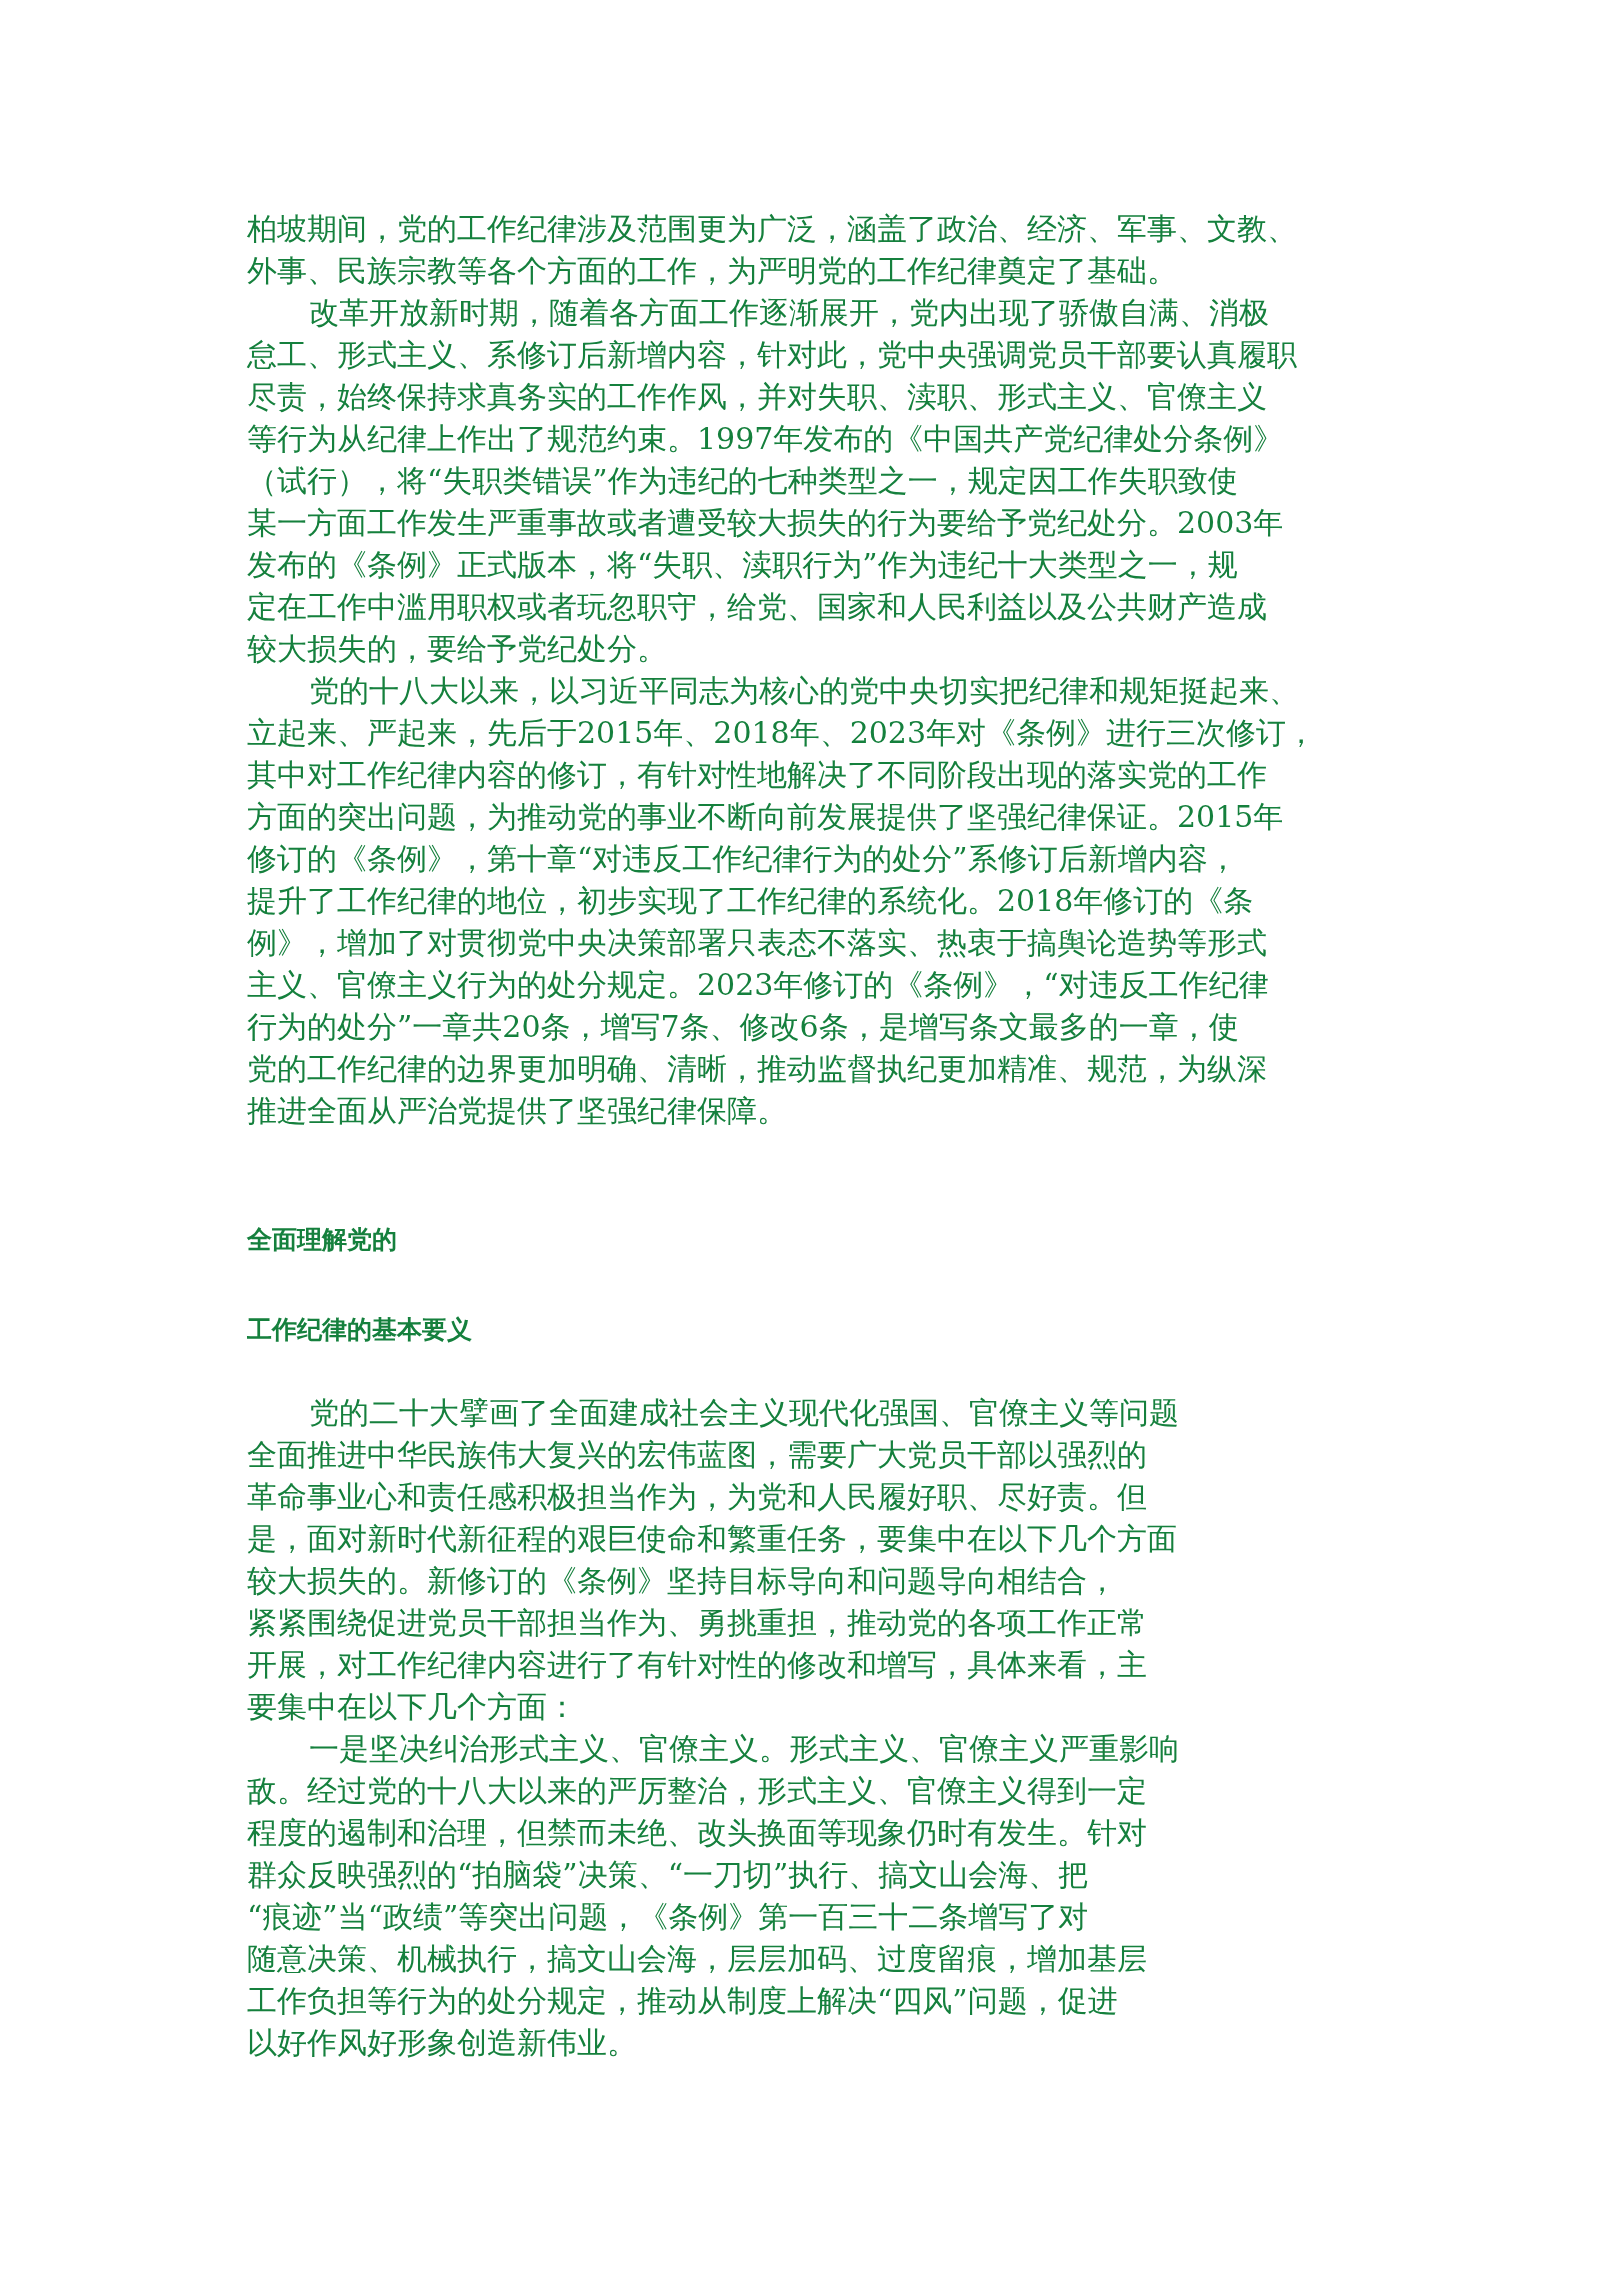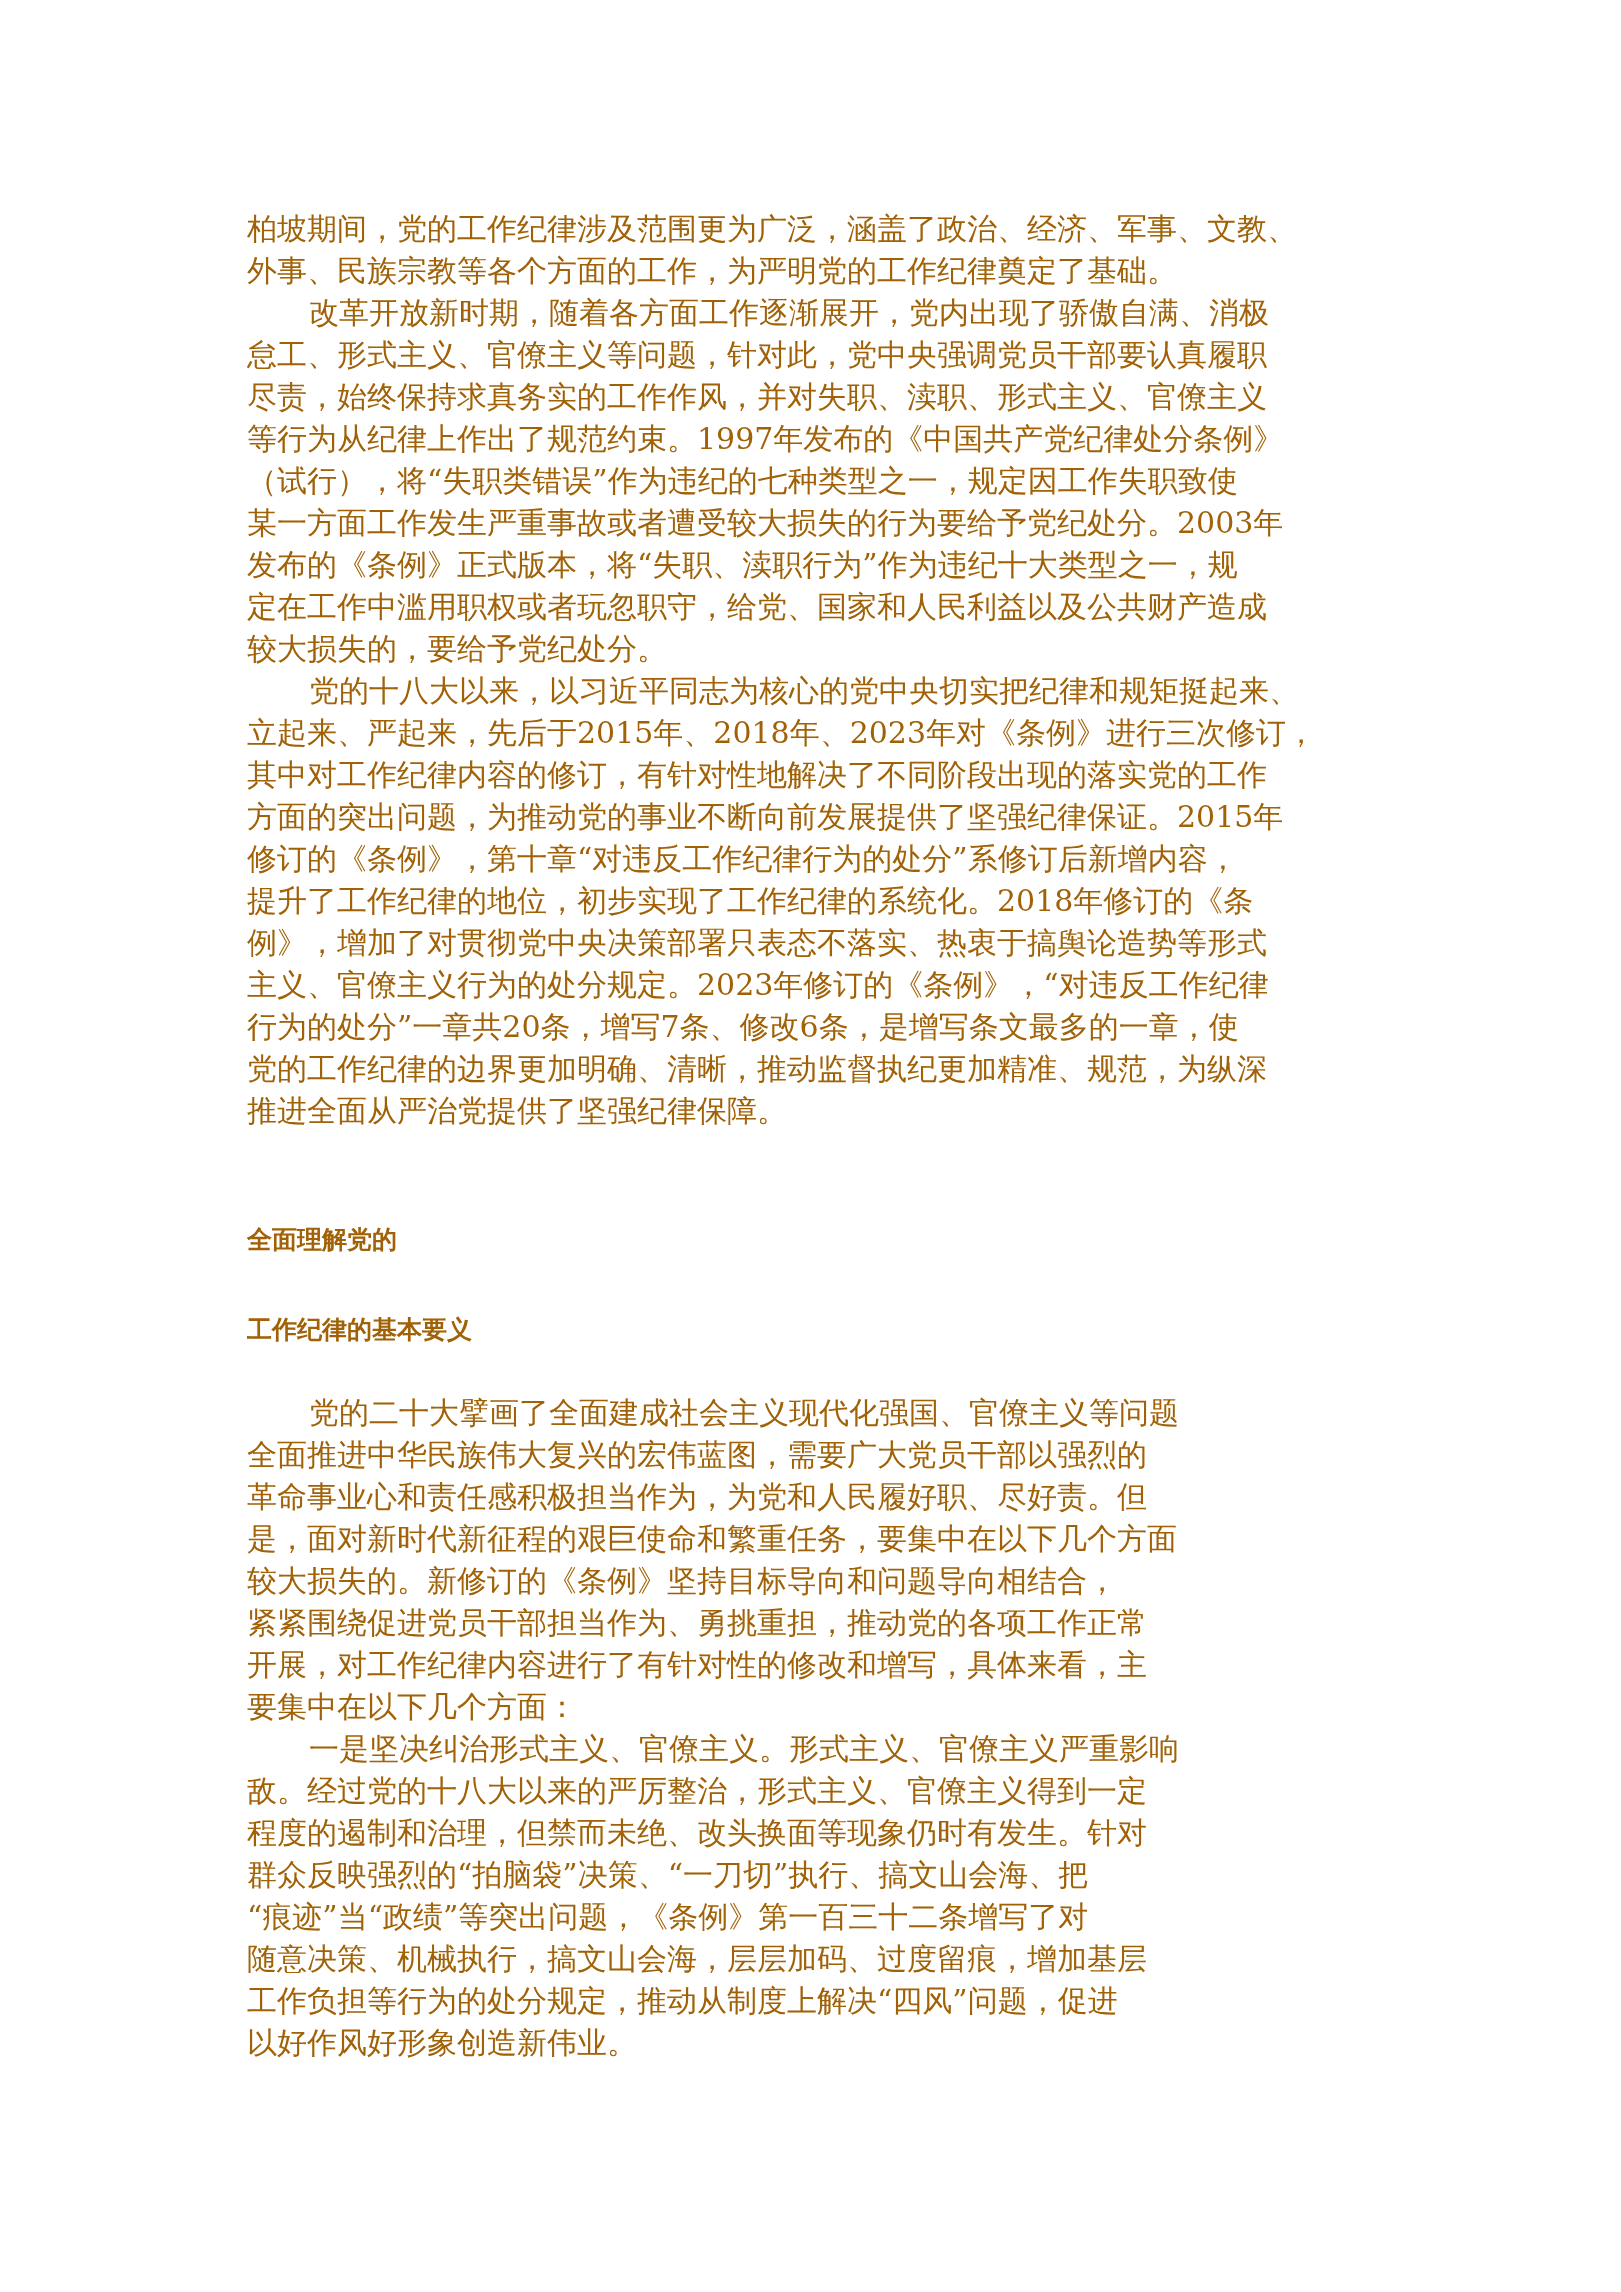--- a/index.html
+++ b/index.html
@@ -1,20 +1,20 @@
 <!DOCTYPE html>
 <html><head>
   <meta charset="utf-8">
   <style>
     html, body { margin: 0; padding: 0; background: #ffffff; }
     body { width: 1621px; height: 2293px; position: relative; overflow: hidden; }
     .page {
       position: absolute; left: 247px; top: 208px; width: 1137px;
       font-family: "DejaVu Serif", "Liberation Serif", serif;
-      color: #a16207;
+      color: #15803d;
       font-size: 30px;
     }
     .line {
       height: 42px; line-height: 42px; white-space: nowrap;
       letter-spacing: 0px;
     }
     .indent { padding-left: 62px; }
     .bold { font-weight: normal; font-family: "DejaVu Sans", "Liberation Sans", sans-serif; }
     .heading {
       font-family: "DejaVu Sans", "Liberation Sans", sans-serif;
@@ -29,21 +29,21 @@
 <body>
 
 <div class="page">
   <div id="section1">
       <div>
         <div class="line">柏坡期间，党的工作纪律涉及范围更为广泛，涵盖了政治、经济、军事、文教、</div>
         <div class="line">外事、民族宗教等各个方面的工作，为严明党的工作纪律奠定了基础。</div>
       </div>
       <div>
         <div class="line indent">改革开放新时期，随着各方面工作逐渐展开，党内出现了骄傲自满、消极</div>
-        <div class="line">怠工、形式主义、官僚主义等问题，针对此，党中央强调党员干部要认真履职</div>
+        <div class="line">怠工、形式主义、系修订后新增内容，针对此，党中央强调党员干部要认真履职</div>
         <div class="line">尽责，始终保持求真务实的工作作风，并对失职、渎职、形式主义、官僚主义</div>
         <div class="line">等行为从纪律上作出了规范约束。1997年发布的《中国共产党纪律处分条例》</div>
         <div class="line">（试行），将“失职类错误”作为违纪的七种类型之一，规定因工作失职致使</div>
         <div class="line">某一方面工作发生严重事故或者遭受较大损失的行为要给予党纪处分。2003年</div>
         <div class="line">发布的《条例》正式版本，将“失职、渎职行为”作为违纪十大类型之一，规</div>
         <div class="line">定在工作中滥用职权或者玩忽职守，给党、国家和人民利益以及公共财产造成</div>
         <div class="line">较大损失的，要给予党纪处分。</div>
       </div>
       <div>
         <div class="line indent">党的十八大以来，以习近平同志为核心的党中央切实把纪律和规矩挺起来、</div>

